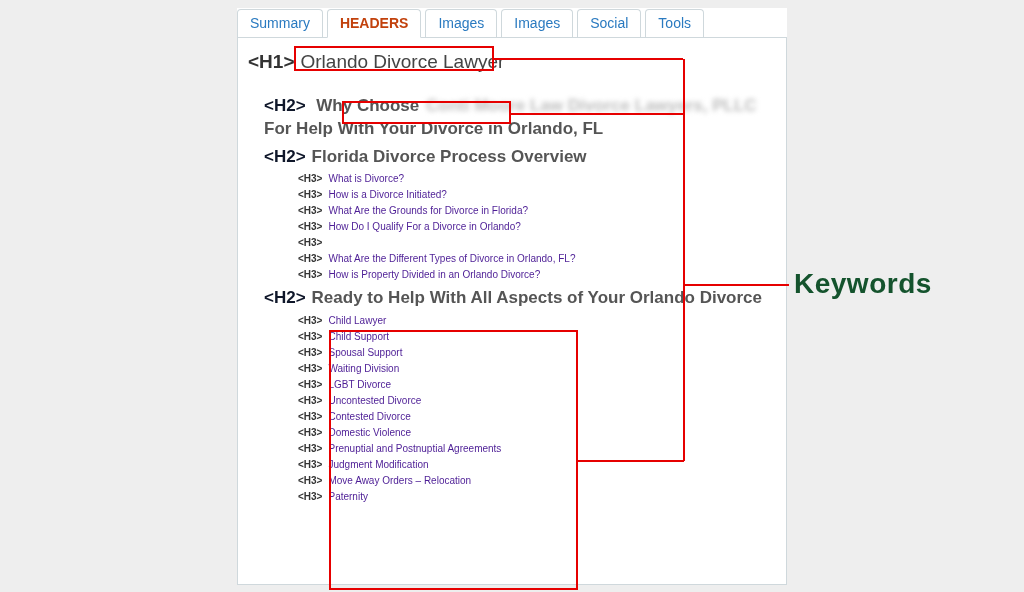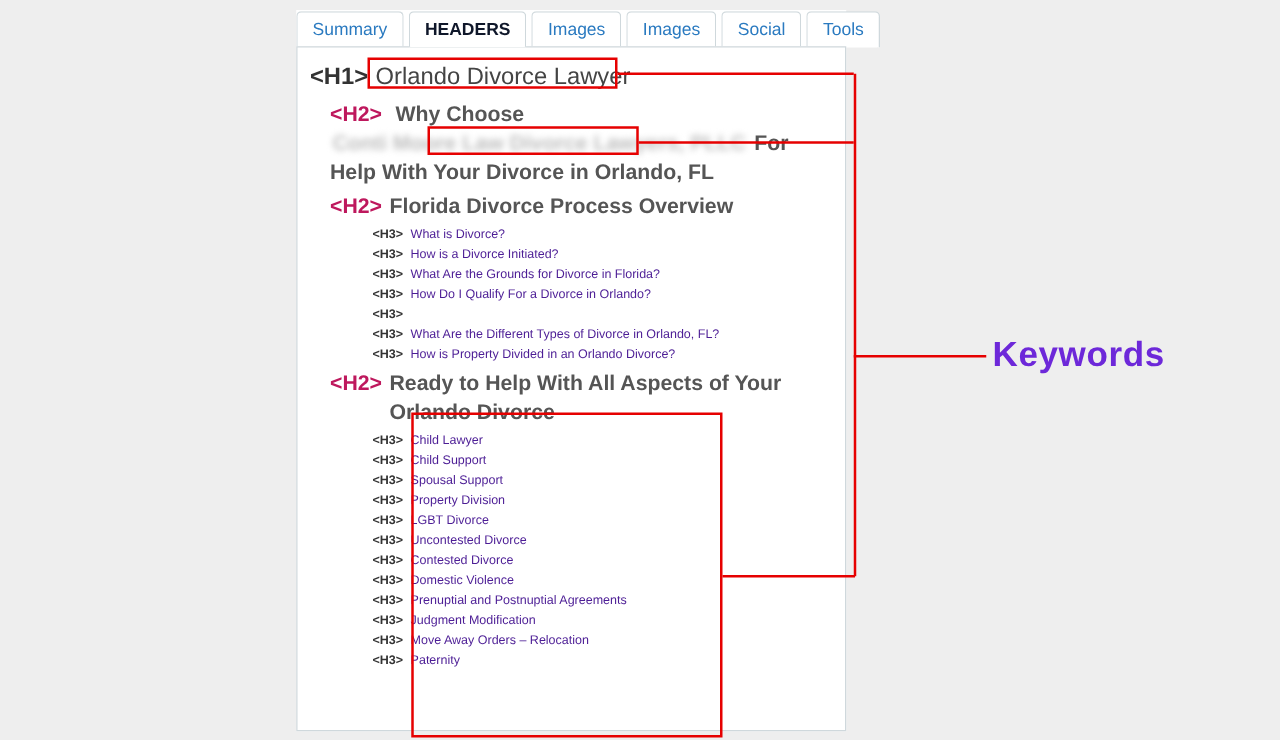--- a/index.html
+++ b/index.html
@@ -8,63 +8,63 @@
     background: #eeeeee;
     width: 1024px;
     height: 592px;
     overflow: hidden;
     position: relative;
   }
   .panel {
     position: absolute;
     left: 237px;
     top: 8px;
-    width: 440px;
+    width: 550px;
     background: #fff;
   }
   .tabs {
     display: flex;
     gap: 4px;
     padding-bottom: 0;
   }
   .tab {
     border: 1px solid #cfd8dc;
     border-bottom: none;
     border-radius: 4px 4px 0 0;
     padding: 5px 12px 6px;
     font-size: 14px;
     color: #2a7ac0;
     background: #fff;
     cursor: pointer;
     position: relative;
     top: 1px;
   }
   .tab.active {
-    color: #0f172a;
+    color: #c2410c;
     font-weight: 700;
     background: #fff;
     border-bottom: 1px solid #fff;
     z-index: 2;
   }
   .content {
     border: 1px solid #cfd8dc;
     border-top: 1px solid #cfd8dc;
     padding: 8px 10px 10px 10px;
     position: relative;
     background: #fff;
     min-height: 548px;
   }
   .row { display: flex; align-items: baseline; line-height: 1.35; }
   .tag { font-weight: 700; color: #4a4a4a; margin-right: 6px; white-space: nowrap; }
   .txt { color: #555; }
-  .h1row { font-size: 19px; margin: 3px 0 6px 0; }
+  .h1row { font-size: 19px; margin: 3px 0 20px 0; }
   .h1row .tag { color: #333; }
   .h1row .txt { color: #444; }
   .h2row { font-size: 17px; margin: 5px 0 4px 16px; }
-  .h2row .tag { color: #be185d; }
+  .h2row .tag { color: #0f172a; }
   .h2row .txt { color: #555; font-weight: bold; }
   .h3row { font-size: 10px; margin: 2.5px 0 2.5px 50px; }
   .h3row .tag { color: #333; }
   .h3row .txt { color: #4c1d95; }
   .blurred {
     color: #bdbdbd;
     filter: blur(2.5px);
     display: inline-block;
     margin: 0 2px;
   }
@@ -91,21 +91,21 @@
   .br-mid { position:absolute; left:511px; top:113px; width:172px; height:0; border-top:2.5px solid #e60000; pointer-events:none;}
   .br-bot { position:absolute; left:578px; top:460px; width:106px; height:0; border-top:2.5px solid #e60000; pointer-events:none;}
   .br-out { position:absolute; left:683px; top:284px; width:106px; height:0; border-top:2.5px solid #e60000; pointer-events:none;}
   .kw-label {
     position: absolute;
     left: 794px;
     top: 268px;
     font-family: Arial, sans-serif;
     font-size: 28px;
     font-weight: 800;
-    color: #6d28d9;
+    color: #14532d;
     letter-spacing: 0.5px;
     pointer-events: none;
   }
 </style>
 </head>
 <body>
 
 <div class="panel">
   <div class="tabs">
     <div class="tab">Summary</div>
@@ -178,21 +178,21 @@
         <div class="row h3row">
           <span class="tag">&lt;H3&gt;</span>
           <span class="txt">Child Support</span>
         </div>
         <div class="row h3row">
           <span class="tag">&lt;H3&gt;</span>
           <span class="txt">Spousal Support</span>
         </div>
         <div class="row h3row">
           <span class="tag">&lt;H3&gt;</span>
-          <span class="txt">Property Division</span>
+          <span class="txt">Waiting Division</span>
         </div>
         <div class="row h3row">
           <span class="tag">&lt;H3&gt;</span>
           <span class="txt">LGBT Divorce</span>
         </div>
         <div class="row h3row">
           <span class="tag">&lt;H3&gt;</span>
           <span class="txt">Uncontested Divorce</span>
         </div>
         <div class="row h3row">

